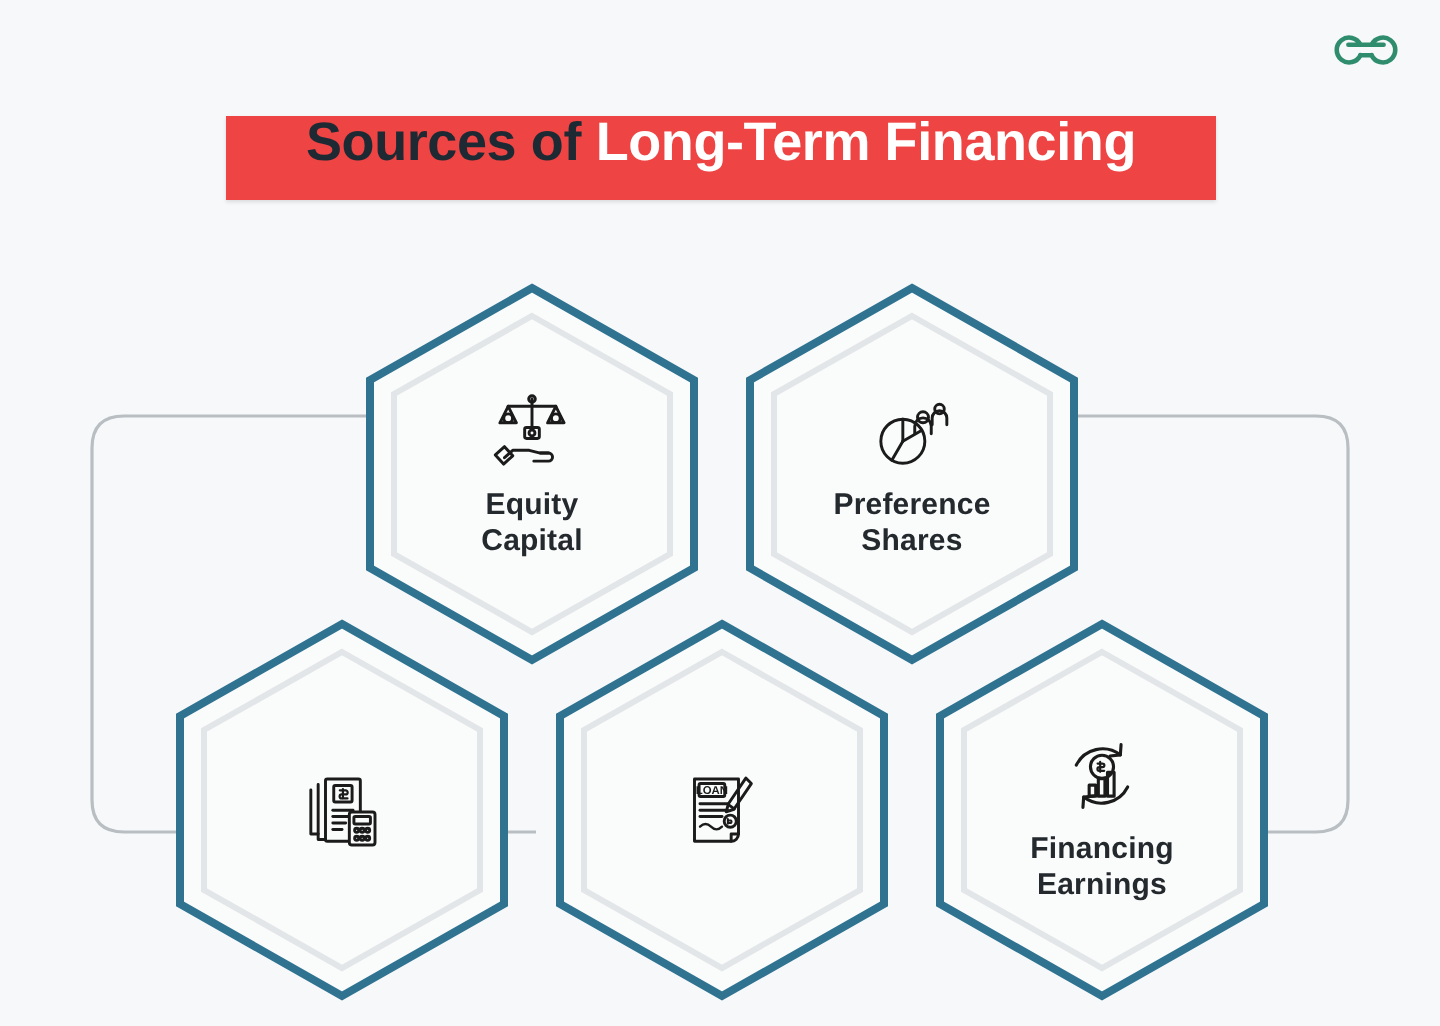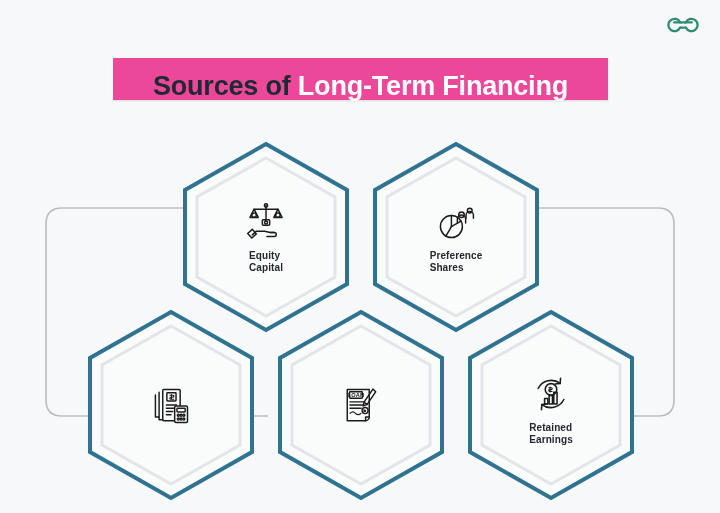--- a/index.html
+++ b/index.html
@@ -31,23 +31,23 @@
     height: 30px;
   }
 
   
   #title-banner {
     position: absolute;
     left: 113px;
     top: 58px;
     width: 495px;
     height: 42px;
-    background: #ec4899;
+    background: #ef4444;
     display: flex;
-    align-items: flex-end;
+    align-items: flex-start;
     justify-content: center;
     box-shadow: 0 1px 2px rgba(0,0,0,0.12);
   }
   #title-banner .title-text {
     font-size: 27px;
     font-weight: bold;
     letter-spacing: -0.2px;
     white-space: nowrap;
     line-height: 1;
   }
@@ -87,24 +87,24 @@
     box-sizing: border-box;
     padding: 0 26px;
   }
   .hex-icon {
     width: 44px;
     height: 44px;
     margin-bottom: 6px;
     display: block;
   }
   .hex-label {
-    font-size: 10px;
+    font-size: 15px;
     font-weight: 600;
     color: #24292e;
-    text-align: left;
+    text-align: center;
     line-height: 1.22;
     white-space: pre-line;
     letter-spacing: 0.1px;
   }
 
   
   #hex-equity-capital      { left: 181px; top: 141px; }
   #hex-preference-shares   { left: 371px; top: 141px; }
   #hex-debentures          { left:  86px; top: 309px; }
   #hex-term-loans          { left: 276px; top: 309px; }
@@ -265,18 +265,18 @@
           <path d="M34 12.5 l0.4 -5.6 M34 12.5 l-5.6 0.6"></path>
           <path d="M38 30 a16 16 0 0 1 -24 5.5"></path>
           <path d="M14 35.5 l-0.4 5.6 M14 35.5 l5.6 -0.6"></path>
           <circle cx="24" cy="19" r="6.3"></circle>
           <path d="M23 16.3 v5.4 M21.6 17.2 h2.7 a1 1 0 0 1 0 2 h-1.8 a1 1 0 0 0 0 2 h2.7" stroke-width="1.2"></path>
           <rect x="17" y="29" width="3.6" height="6"></rect>
           <rect x="22" y="25.5" width="3.6" height="9.5"></rect>
           <rect x="27" y="22" width="3.6" height="13"></rect>
         </g>
       </svg>
-      <div class="hex-label">Retained
+      <div class="hex-label">Financing
 Earnings</div>
     </div>
   </div>
 
 </div>
 
 </body></html>

